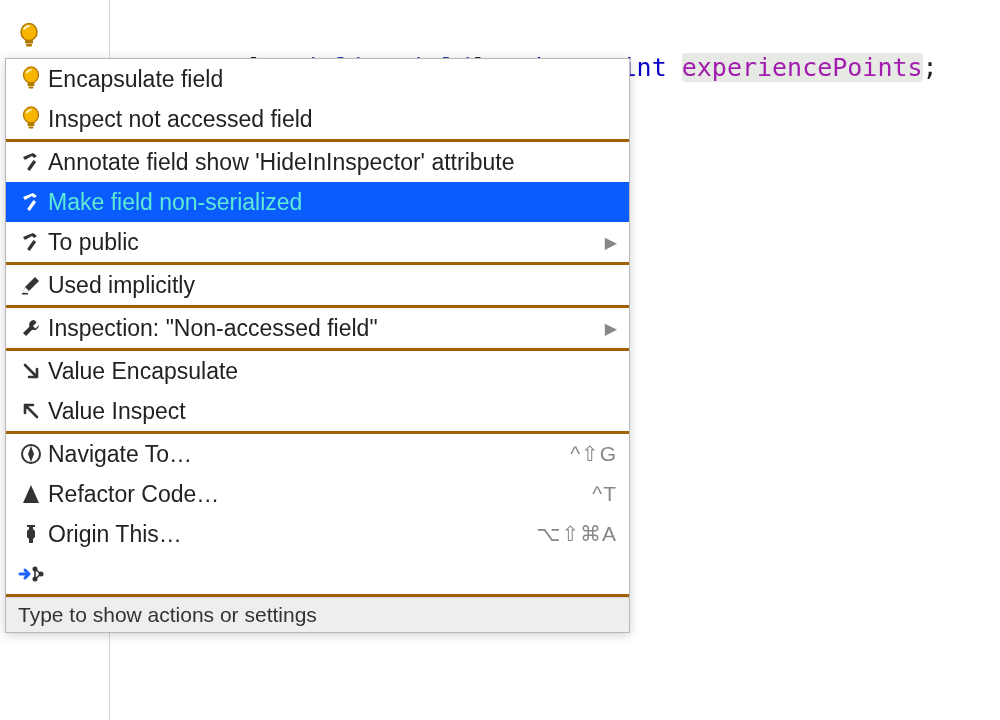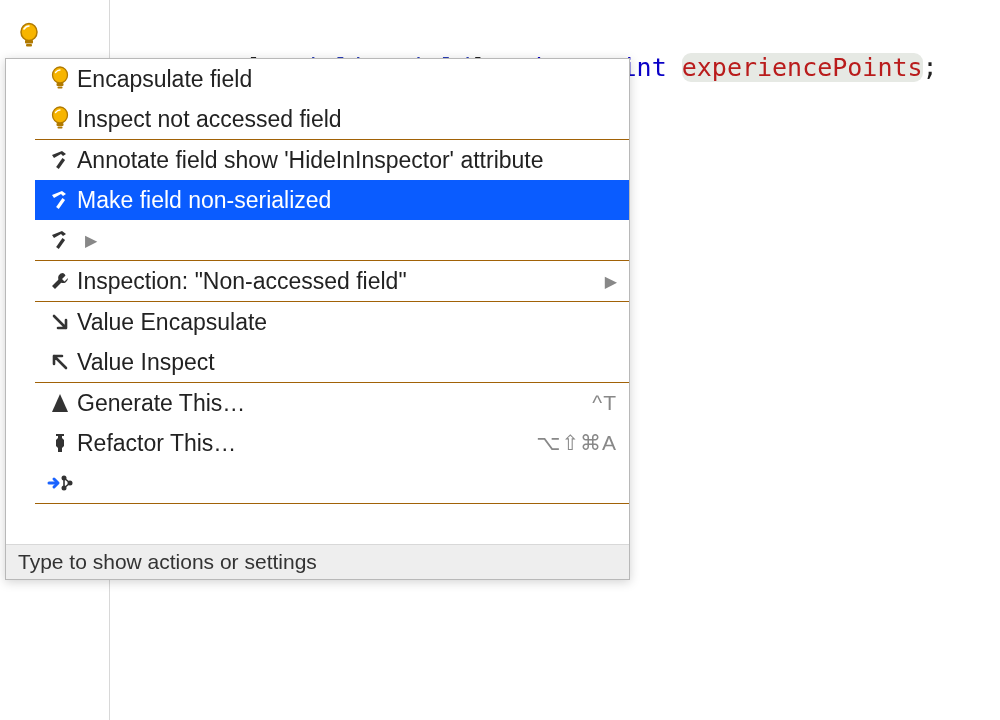--- a/index.html
+++ b/index.html
@@ -25,22 +25,22 @@
     position: absolute;
     left: 185px;
     top: 24px;
     font-family: "Menlo", "Consolas", monospace;
     font-size: 25px;
     white-space: pre;
     color: #222;
   }
   .code-line .field-name-hl {
     background: #e6e9e4;
-    color: #b91c1c;
-    border-radius: 9px;
+    color: #a21caf;
+    border-radius: 4px;
   }
   .bracket { color: #222; }
   .attr-name { color: #2a3db8; }
   .kw { color: #0a00c6; }
   
   .bulb {
     position: absolute;
     left: 18px;
     top: 22px;
     width: 22px;
@@ -52,35 +52,34 @@
     left: 5px;
     top: 58px;
     width: 625px;
     background: #ffffff;
     border: 1px solid #b8b8b8;
     box-shadow: 0 2px 10px rgba(0,0,0,0.18);
     font-size: 23px;
     color: #222;
   }
   .menu-group {
-    border-bottom: 1px solid #a16207;
-    margin-left: 29px;
+    border-bottom: 3px solid #a16207;
   }
   .menu-group:last-of-type { border-bottom: none; }
   .menu-item {
     display: flex;
     align-items: center;
     height: 40px;
     padding: 0 12px 0 8px;
     cursor: default;
     position: relative;
   }
   .menu-item.selected {
     background: #0a5cff;
-    color: #ffffff;
+    color: #5eead4;
   }
   .menu-item .icon-slot {
     width: 34px;
     display: flex;
     justify-content: center;
     align-items: center;
     flex: 0 0 34px;
   }
   .menu-item .label {
     flex: 1 1 auto;
@@ -95,21 +94,20 @@
     font-size: 16px;
     margin-left: 8px;
   }
   
   .menu-footer {
     background: #eeeeee;
     border-top: 1px solid #d8d8d8;
     padding: 5px 12px;
     font-size: 21px;
     color: #333;
-    margin-top: 40px;
   }
 </style>
 </head>
 <body>
 
 <div class="editor-area">
   <div class="gutter"></div>
 
   <div class="code-line">
     <span class="bracket">[</span><span class="attr-name">SerializeField</span><span class="bracket">] </span><span class="kw">private </span><span class="kw">int </span><span class="field-name-hl">experiencePoints</span><span>;</span>
@@ -169,21 +167,34 @@
           </span>
           <span class="label">Make field non-serialized</span>
         </div>
         <div class="menu-item">
           <span class="icon-slot">
             <svg width="24" height="24" viewBox="0 0 24 24">
         <rect x="11" y="10" width="3.2" height="11" fill="#333333" transform="rotate(35 12.6 15.5)"></rect>
         <path d="M4 7 L14 3 L18 6 L15 8 L13 6 L6 10 Z" fill="#333333"></path>
       </svg>
           </span>
+          <span class="label">To public</span>
           <span class="chevron">▶</span>
+        </div>
+      </div>
+      <div class="menu-group">
+        <div class="menu-item">
+          <span class="icon-slot">
+            <svg width="22" height="22" viewBox="0 0 22 22">
+        <path d="M3 19 L5 13 L15 3 L19 7 L9 17 Z" fill="#333333"></path>
+        <path d="M3 19 L5 13 L9 17 Z" fill="#fff"></path>
+        <rect x="2" y="19" width="6" height="1.5" fill="#333333"></rect>
+      </svg>
+          </span>
+          <span class="label">Used implicitly</span>
         </div>
       </div>
       <div class="menu-group">
         <div class="menu-item">
           <span class="icon-slot">
             <svg width="22" height="22" viewBox="0 0 22 22">
         <path d="M14 3a5 5 0 0 0-4.7 6.8L3 16l3 3 6.2-6.3A5 5 0 0 0 19 8l-3.5 3.5L13 9l3.5-3.5A5 5 0 0 0 14 3z" fill="#333333"></path>
       </svg>
           </span>
           <span class="label">Inspection: "Non-accessed field"</span>
@@ -204,34 +215,44 @@
             <svg width="20" height="20" viewBox="0 0 20 20">
         <path d="M16 16 L4 4 M4 4 L4 12 M4 4 L12 4" stroke="#333333" stroke-width="2.6" fill="none" stroke-linecap="round"></path>
       </svg>
           </span>
           <span class="label">Value Inspect</span>
         </div>
       </div>
       <div class="menu-group">
         <div class="menu-item">
           <span class="icon-slot">
+            <svg width="22" height="22" viewBox="0 0 22 22">
+        <circle cx="11" cy="11" r="9" fill="none" stroke="#333333" stroke-width="2"></circle>
+        <path d="M11 3 L14 11 L11 19 L8 11 Z" fill="#333333"></path>
+      </svg>
+          </span>
+          <span class="label">Navigate To…</span>
+          <span class="shortcut">^⇧G</span>
+        </div>
+        <div class="menu-item">
+          <span class="icon-slot">
             <svg width="20" height="22" viewBox="0 0 20 22">
         <path d="M10 2 L18 20 L2 20 Z" fill="#333333"></path>
       </svg>
           </span>
-          <span class="label">Generate This…</span>
+          <span class="label">Refactor Code…</span>
           <span class="shortcut">^T</span>
         </div>
         <div class="menu-item">
           <span class="icon-slot">
             <svg width="22" height="22" viewBox="0 0 22 22">
         <path d="M9 2 L15 2 L15 4 L13 4 L13 6 L15 8 L15 14 L13 16 L13 20 L9 20 L9 16 L7 14 L7 8 L9 6 L9 4 L7 4 L7 2 Z" fill="#333333"></path>
       </svg>
           </span>
-          <span class="label">Refactor This…</span>
+          <span class="label">Origin This…</span>
           <span class="shortcut">⌥⇧⌘A</span>
         </div>
         <div class="menu-item">
           <span class="icon-slot">
             <svg width="26" height="20" viewBox="0 0 26 20">
         <path d="M2 10 L10 10" stroke="#1a63ff" stroke-width="3" stroke-linecap="round"></path>
         <path d="M7 6 L11 10 L7 14" stroke="#1a63ff" stroke-width="3" fill="none" stroke-linecap="round" stroke-linejoin="round"></path>
         <circle cx="17" cy="5" r="2.5" fill="#333333"></circle>
         <circle cx="17" cy="15" r="2.5" fill="#333333"></circle>
         <circle cx="23" cy="10" r="2.5" fill="#333333"></circle>

